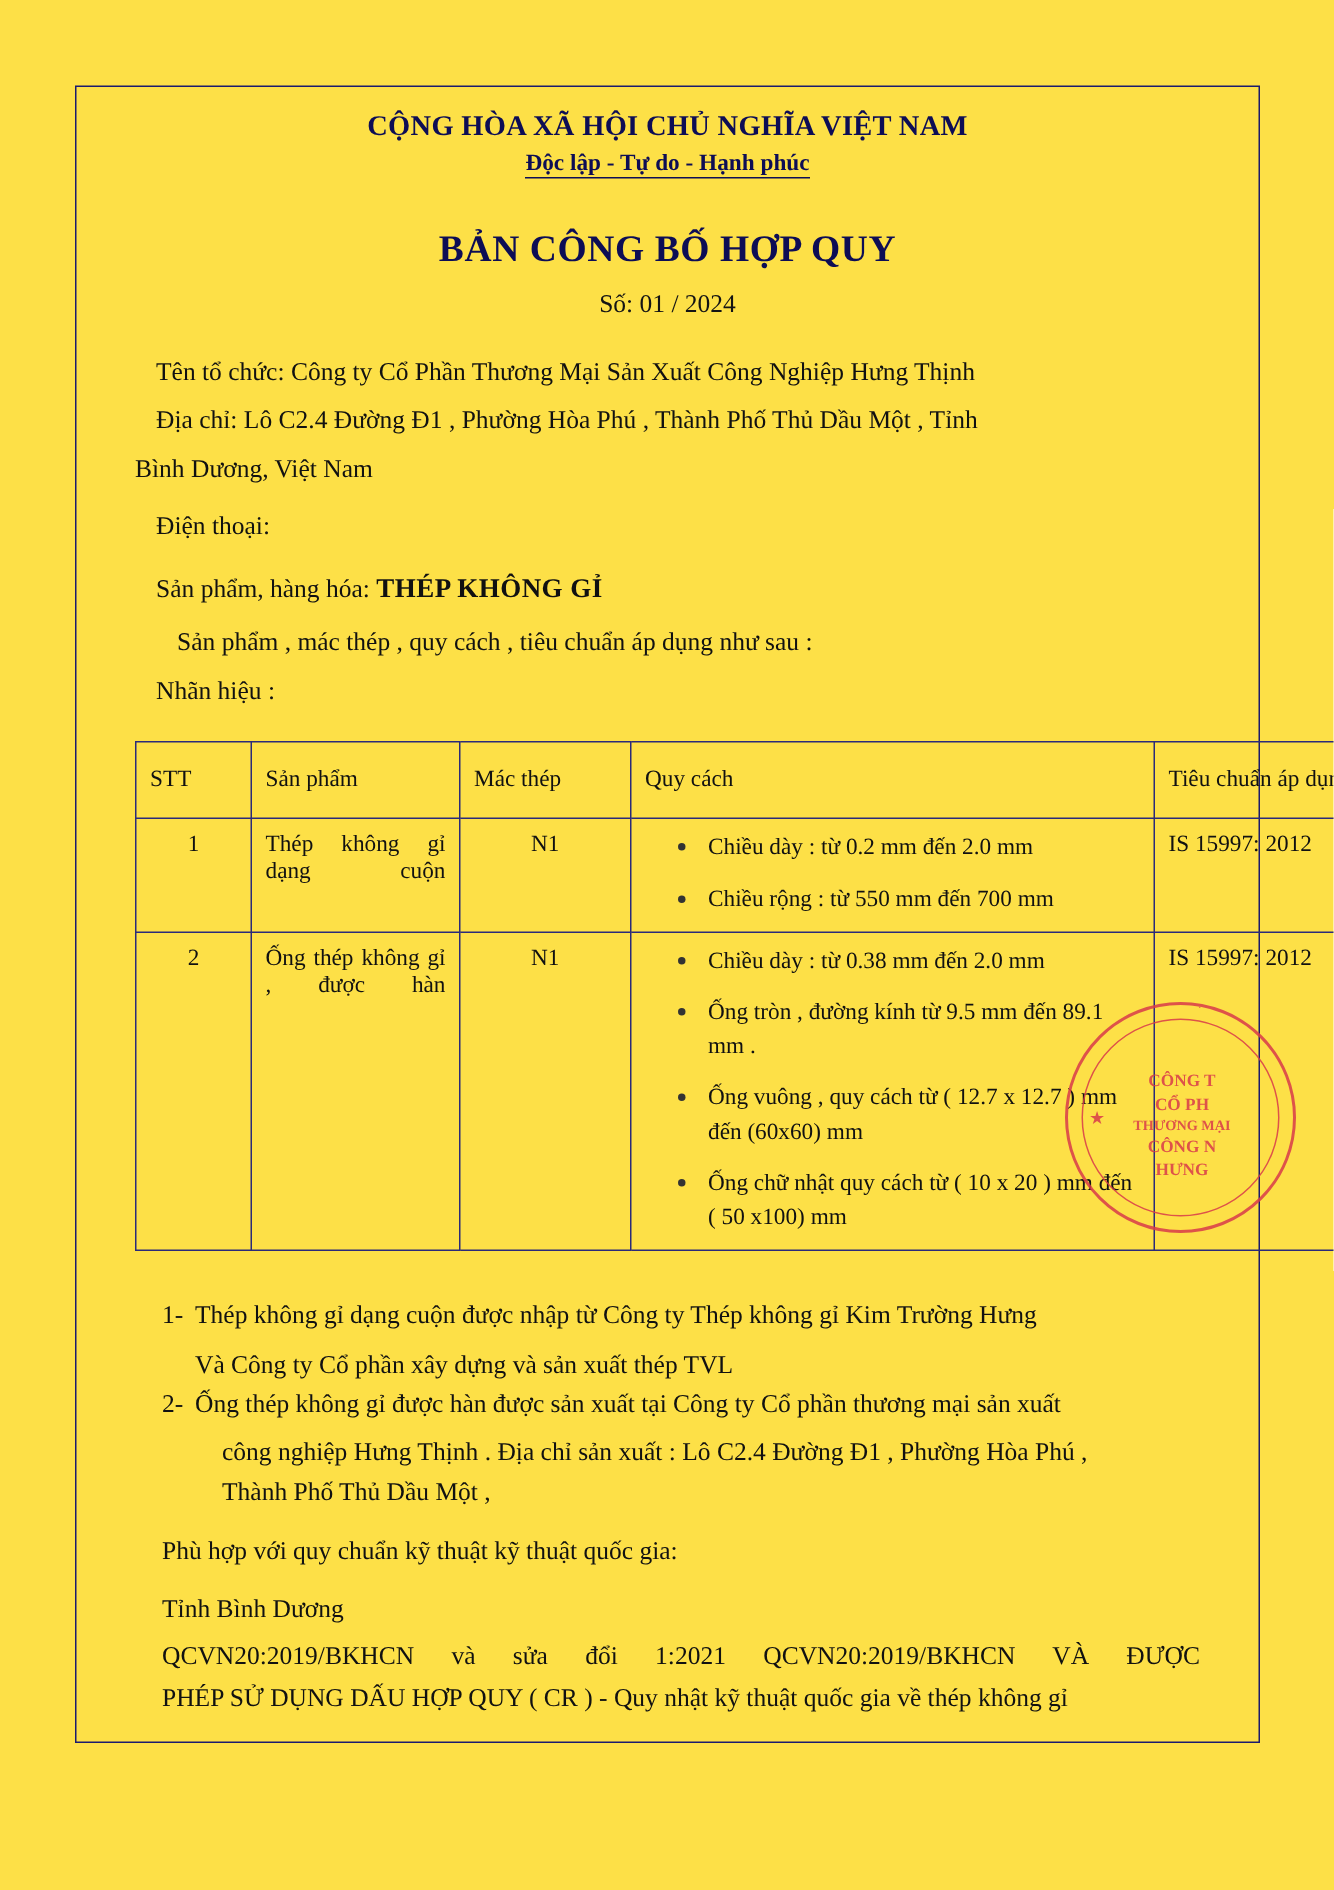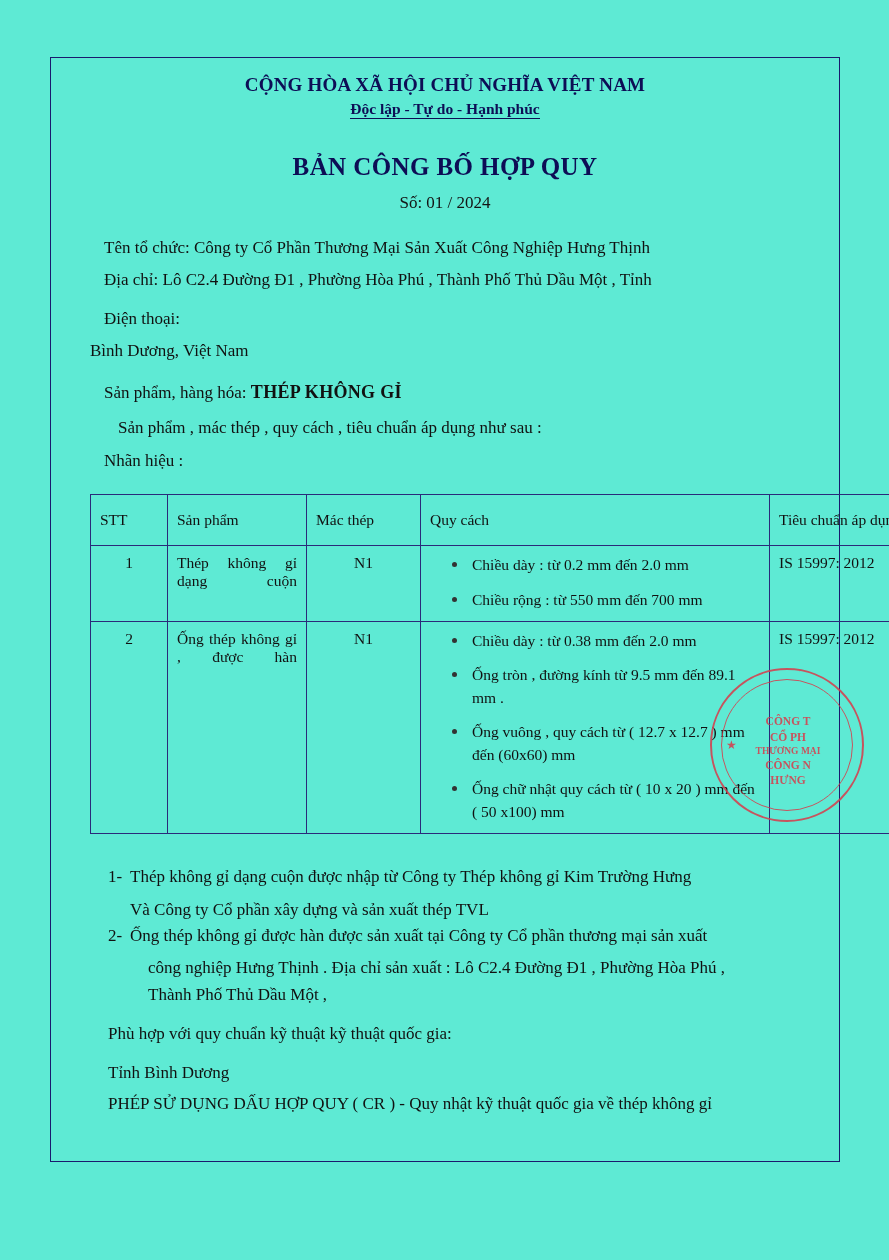--- a/index.html
+++ b/index.html
@@ -13,21 +13,21 @@
     font-family: "Liberation Serif", serif;
     color: #111111;
     position: relative;
     overflow: hidden;
   }
   .page {
     position: absolute;
     left: 0; top: 0;
     width: 889px;
     height: 1260px;
-    background: #5eead4;
+    background: #fde047;
   }
   .doc-frame {
     position: absolute;
     left: 50px;
     top: 57px;
     width: 790px;
     height: 1105px;
     border: 1.5px solid #1a1a6e;
     box-sizing: border-box;
   }
@@ -216,22 +216,22 @@
     <div class="natl-title">CỘNG HÒA XÃ HỘI CHỦ NGHĨA VIỆT NAM</div>
     <div class="natl-sub">
       <span class="ul">Độc lập - Tự do - Hạnh phúc</span>
     </div>
 
     <div class="main-title">BẢN CÔNG BỐ HỢP QUY</div>
     <div class="doc-number">Số: 01 / 2024</div>
 
     <div class="para para-org pad-l-14">Tên tổ chức: Công ty Cổ Phần Thương Mại Sản Xuất Công Nghiệp Hưng Thịnh</div>
     <div class="para para-tight pad-l-14">Địa chỉ: Lô C2.4 Đường Đ1 , Phường Hòa Phú , Thành Phố Thủ Dầu Một , Tỉnh</div>
+    <div class="para para-tight">Bình Dương, Việt Nam</div>
     <div class="para pad-l-14">Điện thoại:</div>
-    <div class="para para-tight">Bình Dương, Việt Nam</div>
 
     <div class="product-line">
       <span>Sản phẩm, hàng hóa: </span><b>THÉP KHÔNG GỈ</b>
     </div>
     <div class="para pad-l-28">Sản phẩm , mác thép , quy cách , tiêu chuẩn áp dụng như sau :</div>
     <div class="para para-tight pad-l-14">Nhãn hiệu :</div>
 
     <table class="spec">
       <thead>
         <tr>
@@ -281,20 +281,21 @@
       <span class="note-item">
         <span class="num">2-</span><span>Ống thép không gỉ được hàn được sản xuất tại Công ty Cổ phần thương mại sản xuất</span>
       </span>
       <span class="note-sub">công nghiệp Hưng Thịnh . Địa chỉ sản xuất : Lô C2.4 Đường Đ1 , Phường Hòa Phú ,</span>
       <span class="note-sub">Thành Phố Thủ Dầu Một ,</span>
     </div>
 
     <div class="closing">Phù hợp với quy chuẩn kỹ thuật kỹ thuật quốc gia:</div>
     <div class="closing">Tỉnh Bình Dương</div>
     <div class="closing-just">
+      <span class="l1">QCVN20:2019/BKHCN và sửa đổi 1:2021  QCVN20:2019/BKHCN VÀ ĐƯỢC</span>
       <span>PHÉP SỬ DỤNG DẤU HỢP QUY ( CR ) -  Quy nhật kỹ thuật quốc gia về thép không gỉ</span>
     </div>
 
     <div class="seal">
       <div class="ring2"></div>
       <svg class="arc-top" viewBox="0 0 150 150">
         <defs>
           <path id="arcTop" d="M 20,75 A 55,55 0 0 1 130,75"></path>
           <path id="arcBot" d="M 22,75 A 53,53 0 0 0 128,75"></path>
         </defs>

